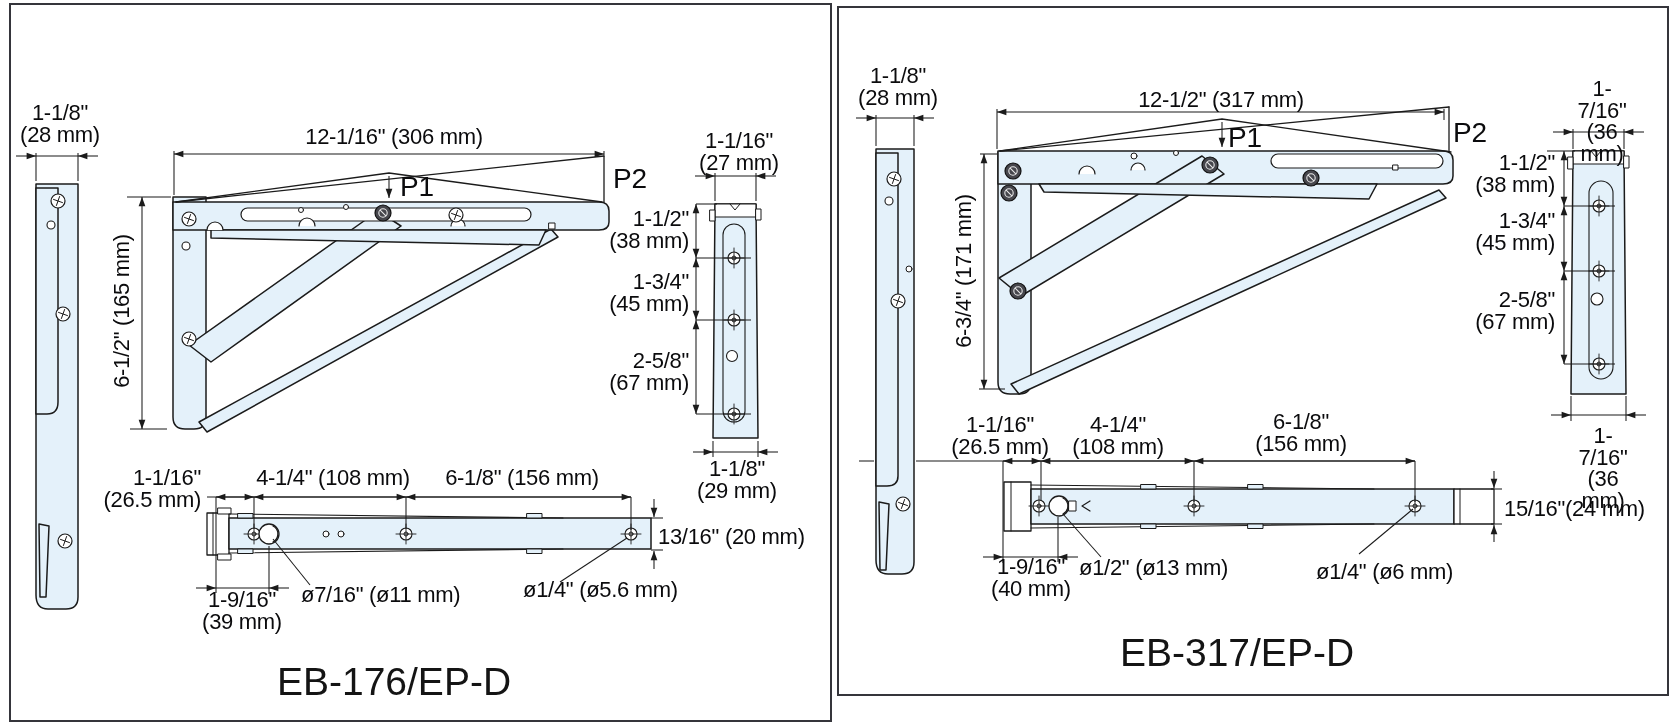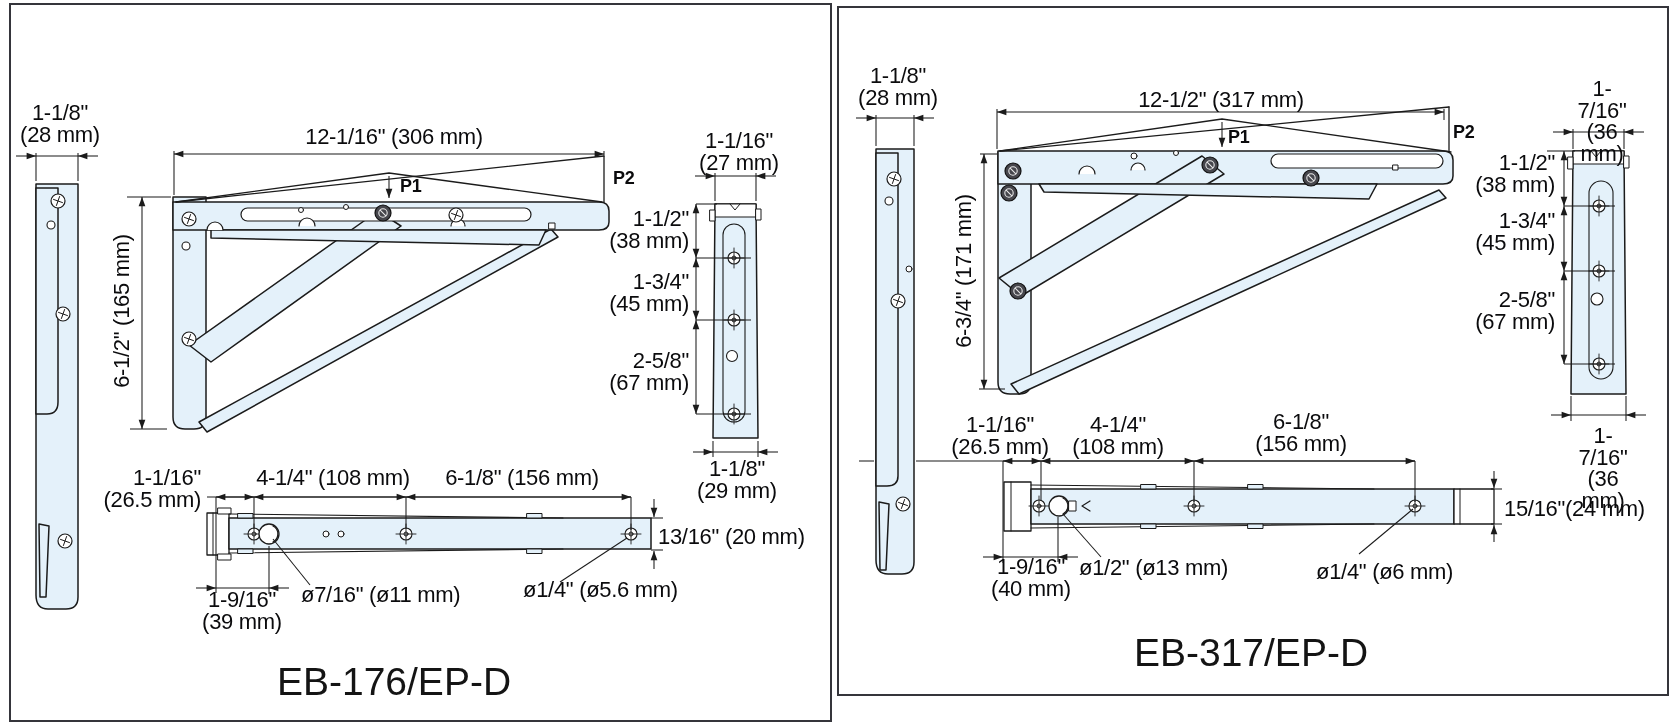--- a/index.html
+++ b/index.html
@@ -5,21 +5,21 @@
   html,body{margin:0;padding:0;background:#fff;}
   #stage{position:relative;width:1672px;height:727px;background:#fff;overflow:hidden;
          font-family:"Liberation Sans",sans-serif;}
   .panel{position:absolute;background:#fff;border:2px solid #35353b;box-sizing:border-box;}
   .draw{position:absolute;left:0;top:0;}
   .dim{position:absolute;font-size:22px;line-height:21.5px;color:#0b0b0d;
        white-space:pre-line;letter-spacing:-0.3px;}
   .c{transform:translateX(-50%);text-align:center;}
   .r{text-align:right;}
   .rot{transform:translate(-50%,-50%) rotate(-90deg);white-space:nowrap;}
-  .pt{font-size:18px;font-weight:bold;}
+  .pt{font-size:28px;}
   .title{position:absolute;font-size:39px;color:#141414;transform:translateX(-50%);
          white-space:nowrap;letter-spacing:0;}
 </style>
 </head>
 <body>
 
 <div id="stage">
 
   <div class="panel" style="left:9px;top:3px;width:823px;height:719px;">
     <svg class="draw" width="819" height="715" viewBox="0 0 819 715">
@@ -360,16 +360,16 @@
 (26.5 mm)</div>
     <div class="dim c" style="left:279px;top:406px;">4-1/4"
 (108 mm)</div>
     <div class="dim c" style="left:462px;top:403px;">6-1/8"
 (156 mm)</div>
     <div class="dim c" style="left:192px;top:548px;">1-9/16"
 (40 mm)</div>
     <div class="dim" style="left:240px;top:549px;">ø1/2" (ø13 mm)</div>
     <div class="dim" style="left:477px;top:553px;">ø1/4" (ø6 mm)</div>
     <div class="dim" style="left:665px;top:490px;">15/16"(24 mm)</div>
-    <div class="title" style="left:412px;top:623px;">EB-317/EP-D</div>
+    <div class="title" style="left:398px;top:623px;">EB-317/EP-D</div>
   </div>
 
 </div>
 
 </body></html>

